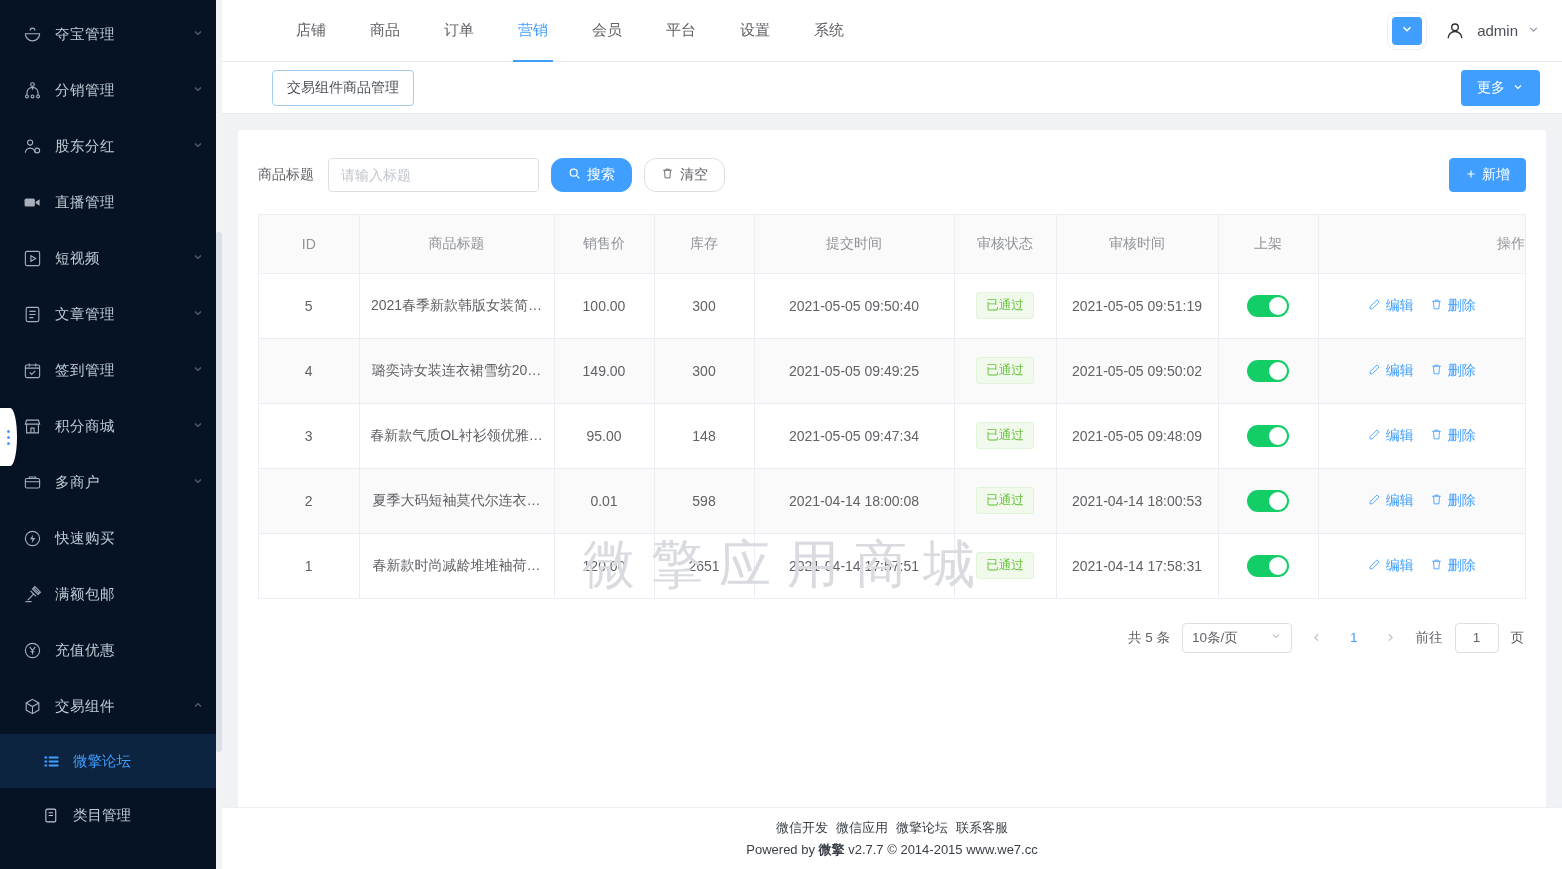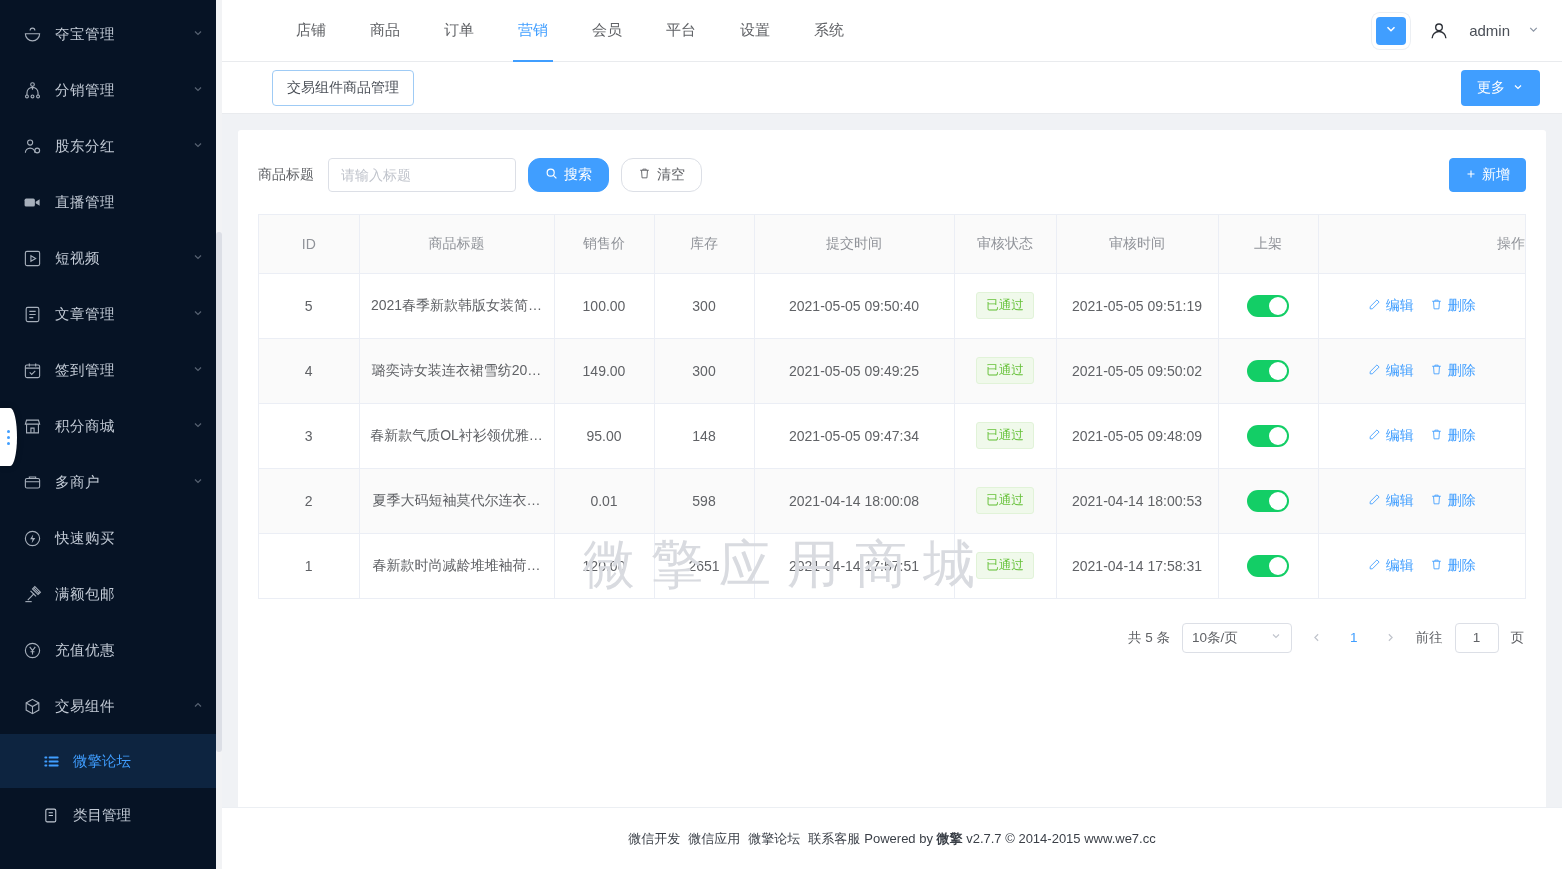--- a/index.html
+++ b/index.html
@@ -94,21 +94,21 @@
     content: ""; position: absolute; left: 17px; right: 17px; bottom: 0;
     height: 2px; background: #409eff;
   }
   .topbar-right { margin-left: auto; display: flex; align-items: center; padding-right: 22px; gap: 20px; }
   .blue-sq {
     width: 30px; height: 28px; background: #409eff; border-radius: 4px;
     display: flex; align-items: center; justify-content: center; color: #fff;
     box-shadow: 0 0 0 4px #fff, 0 0 0 5px #eceff3;
     cursor: pointer;
   }
-  .user { display: flex; align-items: center; gap: 17px; font-size: 15px; color: #4a4f57; cursor: pointer; }
+  .user { display: flex; align-items: center; gap: 9px; font-size: 15px; color: #4a4f57; cursor: pointer; }
   .user .uicon {
     width: 26px; height: 26px; border-radius: 50%;
     display: flex; align-items: center; justify-content: center; color: #2b2f36;
   }
 
   .breadbar {
     height: 52px; background: #fff; display: flex; align-items: center;
     padding: 0 22px 0 18px; border-bottom: 1px solid #e9ebee; flex: 0 0 52px;
   }
   .crumb-tab {
@@ -124,21 +124,21 @@
 
   .content { flex: 1 1 auto; padding: 16px 16px 0 16px; overflow: hidden; }
   .card {
     background: #fff; border-radius: 3px; height: 688px;
     padding: 28px 20px 0 20px; position: relative; overflow: hidden;
   }
 
   .filterbar { display: flex; align-items: center; gap: 12px; padding: 0 0 0 0; }
   .filter-label { font-size: 14px; color: #606266; margin-right: 2px; }
   .inp {
-    width: 188px; height: 34px; border: 1px solid #dcdfe6; border-radius: 4px;
+    width: 211px; height: 34px; border: 1px solid #dcdfe6; border-radius: 4px;
     padding: 0 12px; font-size: 14px; color: #0f766e; outline: none;
     font-family: inherit; background: #fff;
   }
   .inp::placeholder { color: #c0c4cc; }
   .btn {
     height: 34px; border-radius: 12px; font-size: 14px; cursor: pointer;
     display: inline-flex; align-items: center; gap: 6px; padding: 0 16px;
     font-family: inherit;
   }
   .btn-primary { background: #409eff; color: #fff; border: 1px solid #409eff; }
@@ -212,21 +212,21 @@
   .watermark {
     position: absolute; left: 345px; top: 400px;
     font-size: 52px; letter-spacing: 16px; color: #d9dbe0;
     z-index: 3; pointer-events: none; white-space: nowrap;
     font-family: "Liberation Sans", sans-serif;
   }
 
   
   .footer {
     flex: 0 0 62px; height: 62px; background: #fff;
-    display: flex; flex-direction: row; align-items: center; justify-content: center;
+    display: flex; flex-direction: column; align-items: center; justify-content: center;
     gap: 4px; border-top: 1px solid #eceff3;
   }
   .footer-links { display: flex; gap: 8px; font-size: 13px; color: #3a3f47; }
   .footer-links span { cursor: pointer; }
   .footer-power { font-size: 13px; color: #3a3f47; }
   .footer-power b { font-weight: bold; }
 </style>
 </head>
 <body>
 

